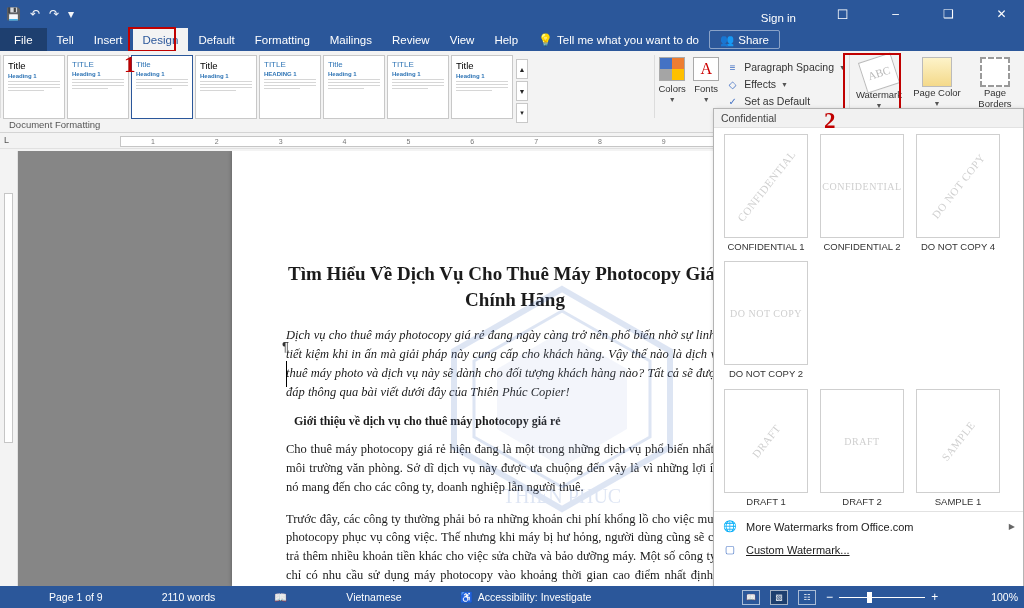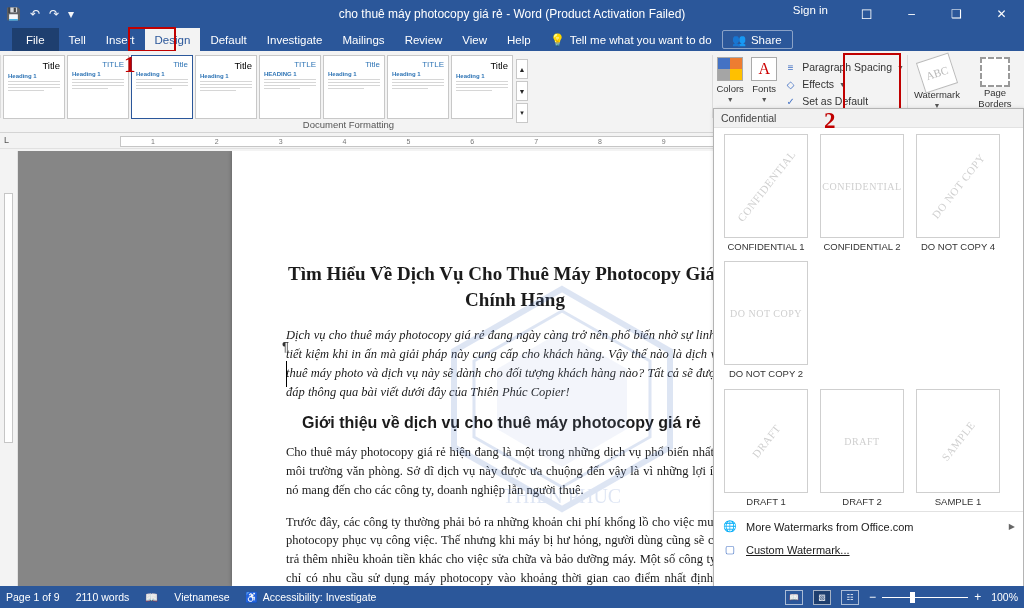--- a/index.html
+++ b/index.html
@@ -16,35 +16,35 @@
   .titlebar {
     height:28px; background:#2b579a; color:#fff;
     display:flex; align-items:center; position:relative;
   }
   .qat { display:flex; align-items:center; padding-left:6px; gap:9px; }
   .qat .qicon { font-size:12px; line-height:1; color:#fff; opacity:.95; cursor:pointer; }
   .title-text {
     position:absolute; left:0; right:0; text-align:center;
     font-size:12px; color:#fff; pointer-events:none;
   }
-  .tb-right { margin-left:auto; display:flex; align-items:flex-start; height:28px; }
+  .tb-right { margin-left:auto; display:flex; align-items:flex-end; height:28px;gap:8px; }
   .signin {
     font-size:11.5px; color:#fff; padding:3px 9px; margin-right:6px;
     border:1px solid transparent; cursor:pointer;
   }
   .tb-btn {
     width:45px; height:28px; display:flex; align-items:center; justify-content:center;
     color:#fff; font-size:12px; cursor:pointer;
   }
   .tb-icon-sq { width:45px; height:28px; display:flex; align-items:center; justify-content:center; color:#fff; font-size:13px; cursor:pointer;}
 
   
   .tabs {
     height:23px; background:#2b579a; display:flex; align-items:stretch;
-    padding-left:12px; position:relative;
+    padding-left:0; position:relative;
   }
   .tab {
     padding:0 10px; display:flex; align-items:center; color:#fff;
     font-size:11.5px; cursor:pointer; white-space:nowrap;
   }
   .tab.file { background:#1e3f6f; padding:0 14px; }
   .tab.active { background:#f3f3f3; color:#2b579a; }
   .tell-me { display:flex; align-items:center; gap:4px; color:#fff; padding:0 10px; font-size:11.5px; font-style:normal;}
   .bulb { color:#ffd24d; font-size:12px; }
   .share {
@@ -83,32 +83,32 @@
   .themes-ico i:nth-child(4){ background:#ffc000; }
   .small-cap { font-size:9.5px; color:#444; }
 
   
   .gallery { display:flex; align-items:flex-start; padding:4px 0 0 2px; gap:2px; }
   .sty {
     width:62px; height:64px; background:#fff; border:1px solid #c8c8c8;
     padding:4px 4px 0 4px; overflow:hidden; cursor:pointer;
   }
   .sty.sel { border:1px solid #2b579a; }
-  .sty .t1 { font-size:8px; color:#2e74b5; margin-bottom:2px;text-align:right; }
+  .sty .t1 { font-size:8px; color:#2e74b5; margin-bottom:2px; }
   .sty .t1.big { font-size:9.5px; color:#000; }
   .sty .h1 { font-size:6px; color:#2e74b5; font-weight:bold; margin-bottom:1px;}
   .sty .ln { height:1.5px; background:#d6d6d6; margin:1.5px 0; }
   .sty .ln.s { width:70%; }
   .gal-scroll { display:flex; flex-direction:column; justify-content:space-between; height:64px; margin:4px 0 0 1px;}
   .gal-scroll div {
     width:12px; height:20px; border:1px solid #c8c8c8; background:#fff;
     font-size:7px; display:flex; align-items:center; justify-content:center; cursor:pointer;
   }
 
-  .doc-fmt-label { position:absolute; left:0; right:318px; bottom:2px; text-align:right; font-size:9.5px; color:#555;}
+  .doc-fmt-label { position:absolute; left:8px; right:318px; bottom:2px; text-align:left; font-size:9.5px; color:#555;}
 
   
   .rgrp { display:flex; align-items:flex-start; padding-top:6px; }
   .iconbtn {
     width:34px; display:flex; flex-direction:column; align-items:center; gap:2px;
     cursor:pointer; font-size:9.5px; color:#333;
   }
   .colors-ico { width:26px; height:24px; display:flex; flex-wrap:wrap; border:1px solid #aaa; }
   .colors-ico i { width:50%; height:50%; }
   .fonts-ico {
@@ -178,22 +178,22 @@
   .doc-title {
     text-align:center; font-family:"Liberation Serif", serif; font-weight:bold;
     font-size:19px; color:#1b1b1b; line-height:1.35; margin:64px 0 14px;
   }
   .doc-p {
     font-family:"Liberation Serif", serif; font-size:12.5px; color:#1b1b1b;
     line-height:1.5; margin:0 0 13px; text-align:justify;
   }
   .doc-p.it { font-style:italic; }
   .doc-h2 {
-    font-family:Liberation Sans, sans-serif; font-weight:bold; font-size:16px;
-    color:#1b1b1b; margin:0 16px 11px;
+    font-family:Liberation Serif, serif; font-weight:bold; font-size:12px;
+    color:#1b1b1b; margin:0 8px 11px;
   }
   .caret-line {
     position:absolute; left:54px; top:210px; width:1px; height:26px; background:#000;
   }
   .para-mark { position:absolute; left:50px; top:188px; font-size:13px; color:#333; }
 
   
   .wm-menu {
     position:absolute; left:713px; top:108px; width:311px; height:607px;
     background:#fff; border:1px solid #b4b4b4;
@@ -231,21 +231,21 @@
     position:absolute; color:#c00000; font-weight:bold;
     font-family:"Liberation Serif", serif; font-size:23px;
   }
 
   
   .statusbar {
     position:absolute; left:0; right:0; bottom:0; height:22px;
     background:#2b579a; color:#fff; display:flex; align-items:center;
     font-size:10.5px; padding:0 6px; gap:16px;
   }
-  .sb-item { display:flex; align-items:center; gap:4px; white-space:nowrap; cursor:pointer; }
+  .sb-item { display:flex; align-items:center; gap:4px; white-space:nowrap; cursor:pointer;margin-left:43px; }
   .sb-right { margin-left:auto; display:flex; align-items:center; gap:10px; }
   .view-btn {
     width:18px; height:15px; border:1px solid rgba(255,255,255,.6);
     display:flex; align-items:center; justify-content:center; font-size:8px; cursor:pointer;
   }
   .view-btn.on { background:#1e3f6f; }
   .zoom-slider { display:flex; align-items:center; gap:6px; }
   .zs-track { width:86px; height:1px; background:#fff; position:relative; }
   .zs-thumb { position:absolute; left:28px; top:-5px; width:5px; height:11px; background:#fff; }
   .zs-pm { font-size:12px; cursor:pointer; }
@@ -253,37 +253,36 @@
 </head>
 <body>
 
 <div class="titlebar">
   <div class="qat">
     <span class="qicon">💾</span>
     <span class="qicon">↶</span>
     <span class="qicon">↷</span>
     <span class="qicon">▾</span>
   </div>
-  <div class="title-text">cho thuê máy photocopy giá rẻ  -  Word (Product Activation Failed)</div>
   <div class="tb-right">
     <div class="signin">Sign in</div>
     <div class="tb-icon-sq">☐</div>
     <div class="tb-btn">–</div>
     <div class="tb-btn">❑</div>
     <div class="tb-btn close">✕</div>
   </div>
 </div>
 
 <div class="tabs">
   <div class="tab file">File</div>
   <div class="tab">Tell</div>
   <div class="tab">Insert</div>
   <div class="tab active">Design</div>
   <div class="tab">Default</div>
-  <div class="tab">Investigate</div>
+  <div class="tab">Formatting</div>
   <div class="tab">Mailings</div>
   <div class="tab">Review</div>
   <div class="tab">View</div>
   <div class="tab">Help</div>
   <div class="tell-me">
     <span class="bulb">💡</span>
     <span>Tell me what you want to do</span>
   </div>
   <div class="share">
     <span>👥</span>
@@ -407,20 +406,25 @@
       </div>
     </div>
   </div>
 
   <div class="sep"></div>
 
   <div class="rgrp">
     <div class="bigbtn">
       <div class="wm-ico">ABC</div>
       <span>Watermark</span>
+      <span class="caret">▼</span>
+    </div>
+    <div class="bigbtn">
+      <div class="pc-ico"></div>
+      <span>Page Color</span>
       <span class="caret">▼</span>
     </div>
     <div class="bigbtn">
       <div class="pb-ico"></div>
       <span>Page Borders</span>
     </div>
   </div>
 
   <div class="hl-watermark"></div>
 </div>

